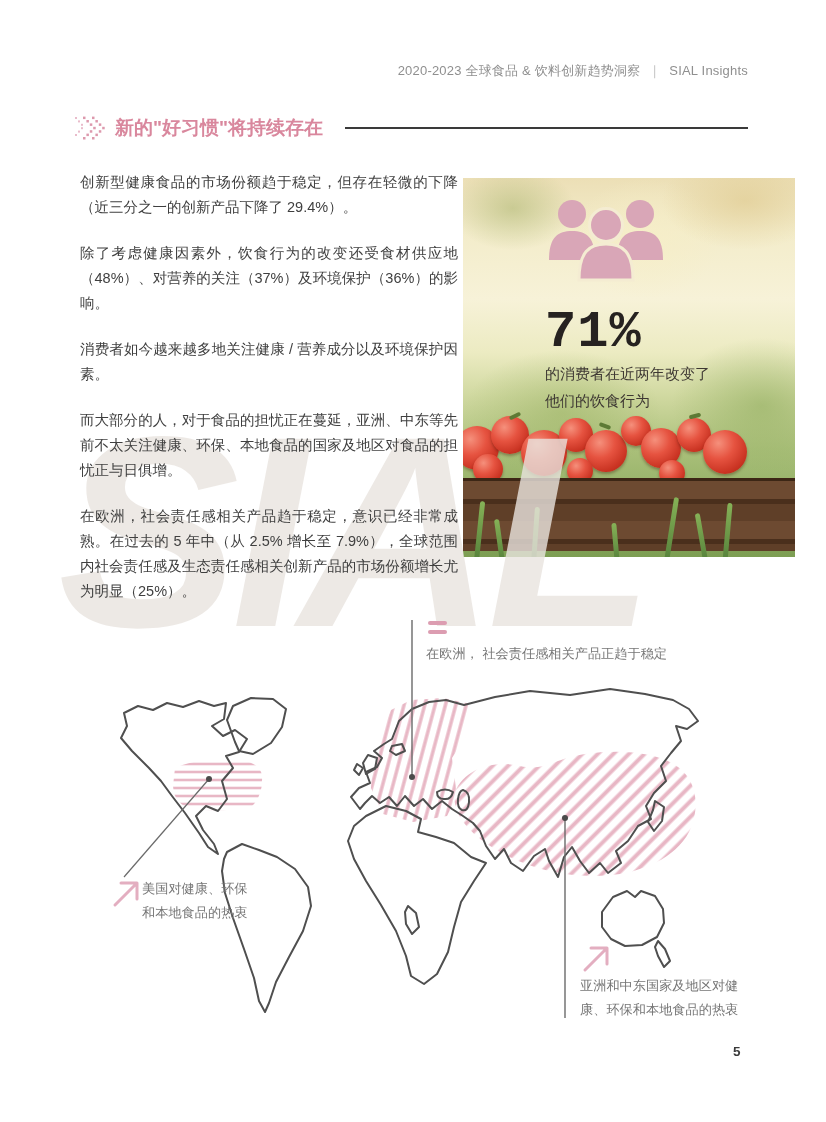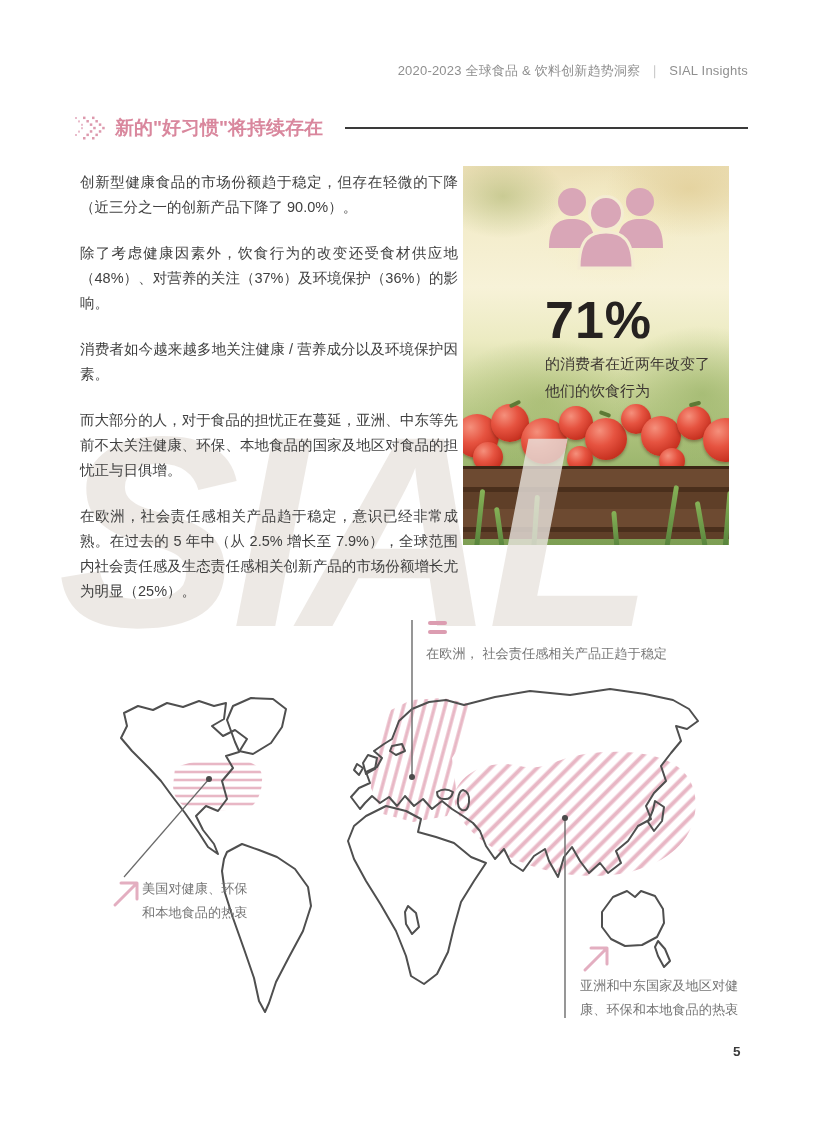--- a/index.html
+++ b/index.html
@@ -13,28 +13,28 @@
   .chev{position:absolute;left:0;top:2px;}
   .page-title{position:absolute;left:40px;top:3px;font-size:19px;font-weight:700;color:#d9879d;white-space:nowrap;}
   .title-rule{position:absolute;left:345px;right:78px;top:127px;height:2px;background:#3a3a3a;}
   
   .copy{position:absolute;left:80px;top:170px;width:378px;z-index:3;}
   .copy p{margin:0 0 21px 0;font-size:14.5px;line-height:25px;text-align:justify;color:#3f3f3f;}
   
   .wm{position:absolute;left:58px;top:396px;z-index:2;font-size:272px;font-weight:700;font-style:italic;
       letter-spacing:-8px;color:rgba(232,227,222,0.8);line-height:1;pointer-events:none;user-select:none;}
   
-  .photo{position:absolute;left:463px;top:166px;width:266px;height:379px;overflow:hidden;z-index:1;
+  .photo{position:absolute;left:463px;top:178px;width:332px;height:379px;overflow:hidden;z-index:1;
     background:
       radial-gradient(90px 60px at 15% 8%,rgba(170,180,110,.55),rgba(170,180,110,0) 70%),
       radial-gradient(120px 70px at 85% 6%,rgba(222,200,140,.6),rgba(222,200,140,0) 70%),
       radial-gradient(100px 80px at 55% 16%,rgba(246,238,200,.9),rgba(246,238,200,0) 75%),
       radial-gradient(140px 90px at 30% 62%,rgba(150,175,95,.5),rgba(150,175,95,0) 70%),
       radial-gradient(120px 90px at 90% 60%,rgba(140,170,90,.55),rgba(140,170,90,0) 75%),
-      linear-gradient(180deg,#ecdfb6 0%,#f3ecca 14%,#f7f2d8 32%,#ecebc2 46%,#cfd89f 58%,#a9bf79 72%,#8cab60 88%,#7d9e53 100%);}
+      linear-gradient(180deg,#ecdfb6 0%,#f3ecca 14%,#f7f2d8 32%,#ecebc2 46%,#cfd89f 58%,#a9bf79 72%,#8cab60 88%,#7d9e53 100%); font-family: Liberation Mono, monospace;}
   .crate{position:absolute;left:-6px;right:-6px;top:300px;height:70px;
       background:repeating-linear-gradient(180deg,#6d4a31 0 18px,#4a2f1c 18px 23px,#5f3f28 23px 40px);
       border-top:3px solid #3c2615;}
   .tomato{position:absolute;border-radius:50%;
       background:radial-gradient(circle at 35% 30%,#f5907c 0%,#e65340 38%,#c93322 72%,#a32413 100%);
       box-shadow:0 2px 3px rgba(60,20,10,.35);}
   .leaf{position:absolute;background:#5d7a35;border-radius:2px;}
   .blade{position:absolute;bottom:-6px;width:5px;background:linear-gradient(180deg,#86b257,#54803a);border-radius:4px 4px 0 0;}
   .stat{position:absolute;left:82px;top:20px;z-index:5;}
   .stat-num{font-size:52px;font-weight:800;color:#262220;letter-spacing:1px;margin-top:6px;}
@@ -79,21 +79,21 @@
           <rect x="23.8" y="16.2" width="2.5" height="2.5"></rect>
           <rect x="20.4" y="19.6" width="2.5" height="2.5"></rect>
           <rect x="17" y="23" width="2.5" height="2.5"></rect>
       </g>
     </svg>
     <div class="page-title">新的"好习惯"将持续存在</div>
   </div>
   <div class="title-rule"></div>
 
   <div class="copy">
-    <p>创新型健康食品的市场份额趋于稳定，但存在轻微的下降（近三分之一的创新产品下降了 90.0%）。</p>
+    <p>创新型健康食品的市场份额趋于稳定，但存在轻微的下降（近三分之一的创新产品下降了 29.4%）。</p>
     <p>除了考虑健康因素外，饮食行为的改变还受食材供应地（48%）、对营养的关注（37%）及环境保护（36%）的影响。</p>
     <p>消费者如今越来越多地关注健康 / 营养成分以及环境保护因素。</p>
     <p>而大部分的人，对于食品的担忧正在蔓延，亚洲、中东等先前不太关注健康、环保、本地食品的国家及地区对食品的担忧正与日俱增。</p>
     <p>在欧洲，社会责任感相关产品趋于稳定，意识已经非常成熟。在过去的 5 年中（从 2.5% 增长至 7.9%），全球范围内社会责任感及生态责任感相关创新产品的市场份额增长尤为明显（25%）。</p>
   </div>
 
   <div class="photo">
 
     <span class="tomato" style="left:-8px;top:248px;width:44px;height:44px;"></span>
     <span class="tomato" style="left:28px;top:238px;width:38px;height:38px;"></span>

